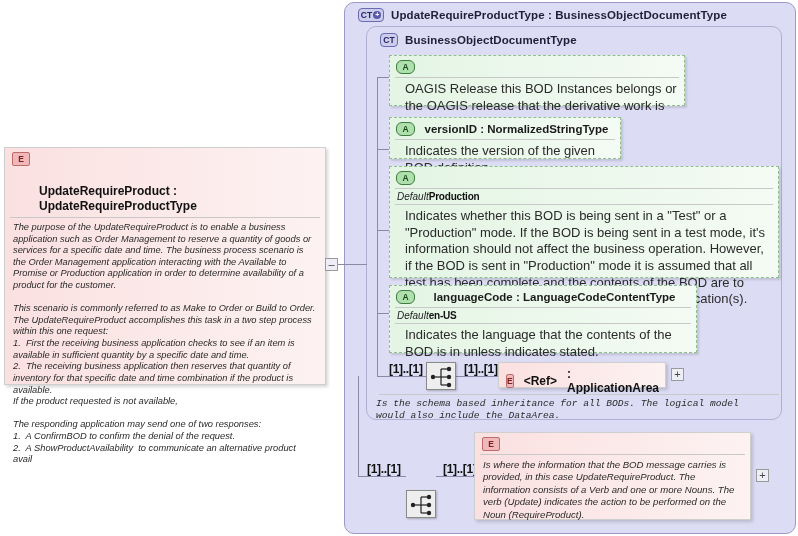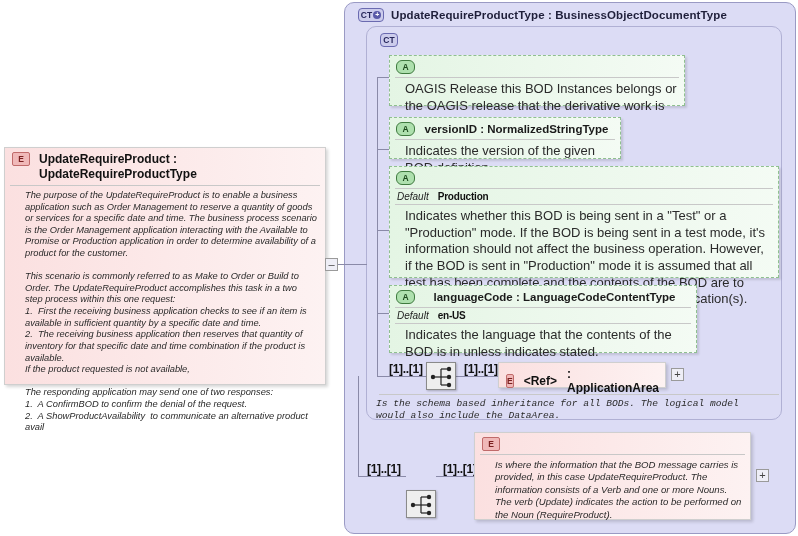--- a/index.html
+++ b/index.html
@@ -85,21 +85,21 @@
   }
   .attr-title{
     display:flex;align-items:flex-start;gap:7px;
     padding:4px 7px 3px 6px;
     font-size:11.5px;font-weight:bold;color:#1a1a1a;
     line-height:1.25;
   }
   .attr-title .tx{flex:1;text-align:center;padding-right:2px;}
   .rule{height:1px;background:#c8c8c8;margin:0 5px;}
   .def-row{
-    display:flex;gap:9px;padding:2px 7px 2px 7px;
+    display:flex;padding:2px 7px 2px 7px;
     font-size:10px;
   }
   .def-lbl{font-style:italic;color:#222;}
   .def-val{font-weight:bold;color:#111;letter-spacing:-0.2px;}
   .attr-doc{
     padding:3px 7px 4px 15px;
     font-size:13px;color:#2a2a2a;
     line-height:1.28;
   }
 
@@ -109,27 +109,26 @@
     background:linear-gradient(to right,#fbe0e0,#fdf2f2);
     border:1px solid #cfcfcf;
     box-shadow:2px 2px 3px rgba(0,0,0,0.16);
   }
   .elem-title{
     display:flex;align-items:flex-start;gap:9px;
     padding:4px 8px 3px 7px;
     font-size:12px;font-weight:bold;color:#111;
     line-height:1.25;
   }
-  .elem-title .tx{flex:1;text-align:center;}
+  .elem-title .tx{flex:1;text-align:center;margin-top:32px;}
   .elem-title .tx.lft{text-align:left;}
   .elem-doc{
     padding:4px 8px 5px 8px;
     font-size:9.6px;font-style:italic;color:#2a2a2a;
     line-height:1.3;
-    margin-left:12px;
   }
   .ref-row{
     display:flex;align-items:center;gap:10px;
     padding:4px 10px 4px 7px;
     font-size:12px;font-weight:bold;color:#111;
   }
 
   
   .doc-plain{
     font-size:9.6px;font-style:italic;color:#2a2a2a;line-height:1.3;font-family:Liberation Mono, monospace;
@@ -167,20 +166,21 @@
     <span>CT</span>
       <span class="plus">+</span>
   </span>
   <span>UpdateRequireProductType : BusinessObjectDocumentType</span>
 </div>
 
 <div class="abs" id="inner-ct"></div>
 
 <div class="abs ct-header" style="left:372px;top:29px;width:400px;">
   <span class="badge badge-ct2">CT</span>
+  <span>BusinessObjectDocumentType</span>
 </div>
 
 <div class="abs line-v" style="left:377px;top:77px;height:236px;"></div>
 <div class="abs line-h" style="left:377px;top:77px;width:12px;"></div>
 <div class="abs line-h" style="left:377px;top:149px;width:12px;"></div>
 <div class="abs line-h" style="left:377px;top:230px;width:12px;"></div>
 <div class="abs line-h" style="left:377px;top:313px;width:12px;"></div>
 
 <div class="abs attr-box" style="left:389px;top:55px;width:296px;height:51px;">
   <div class="attr-title">

